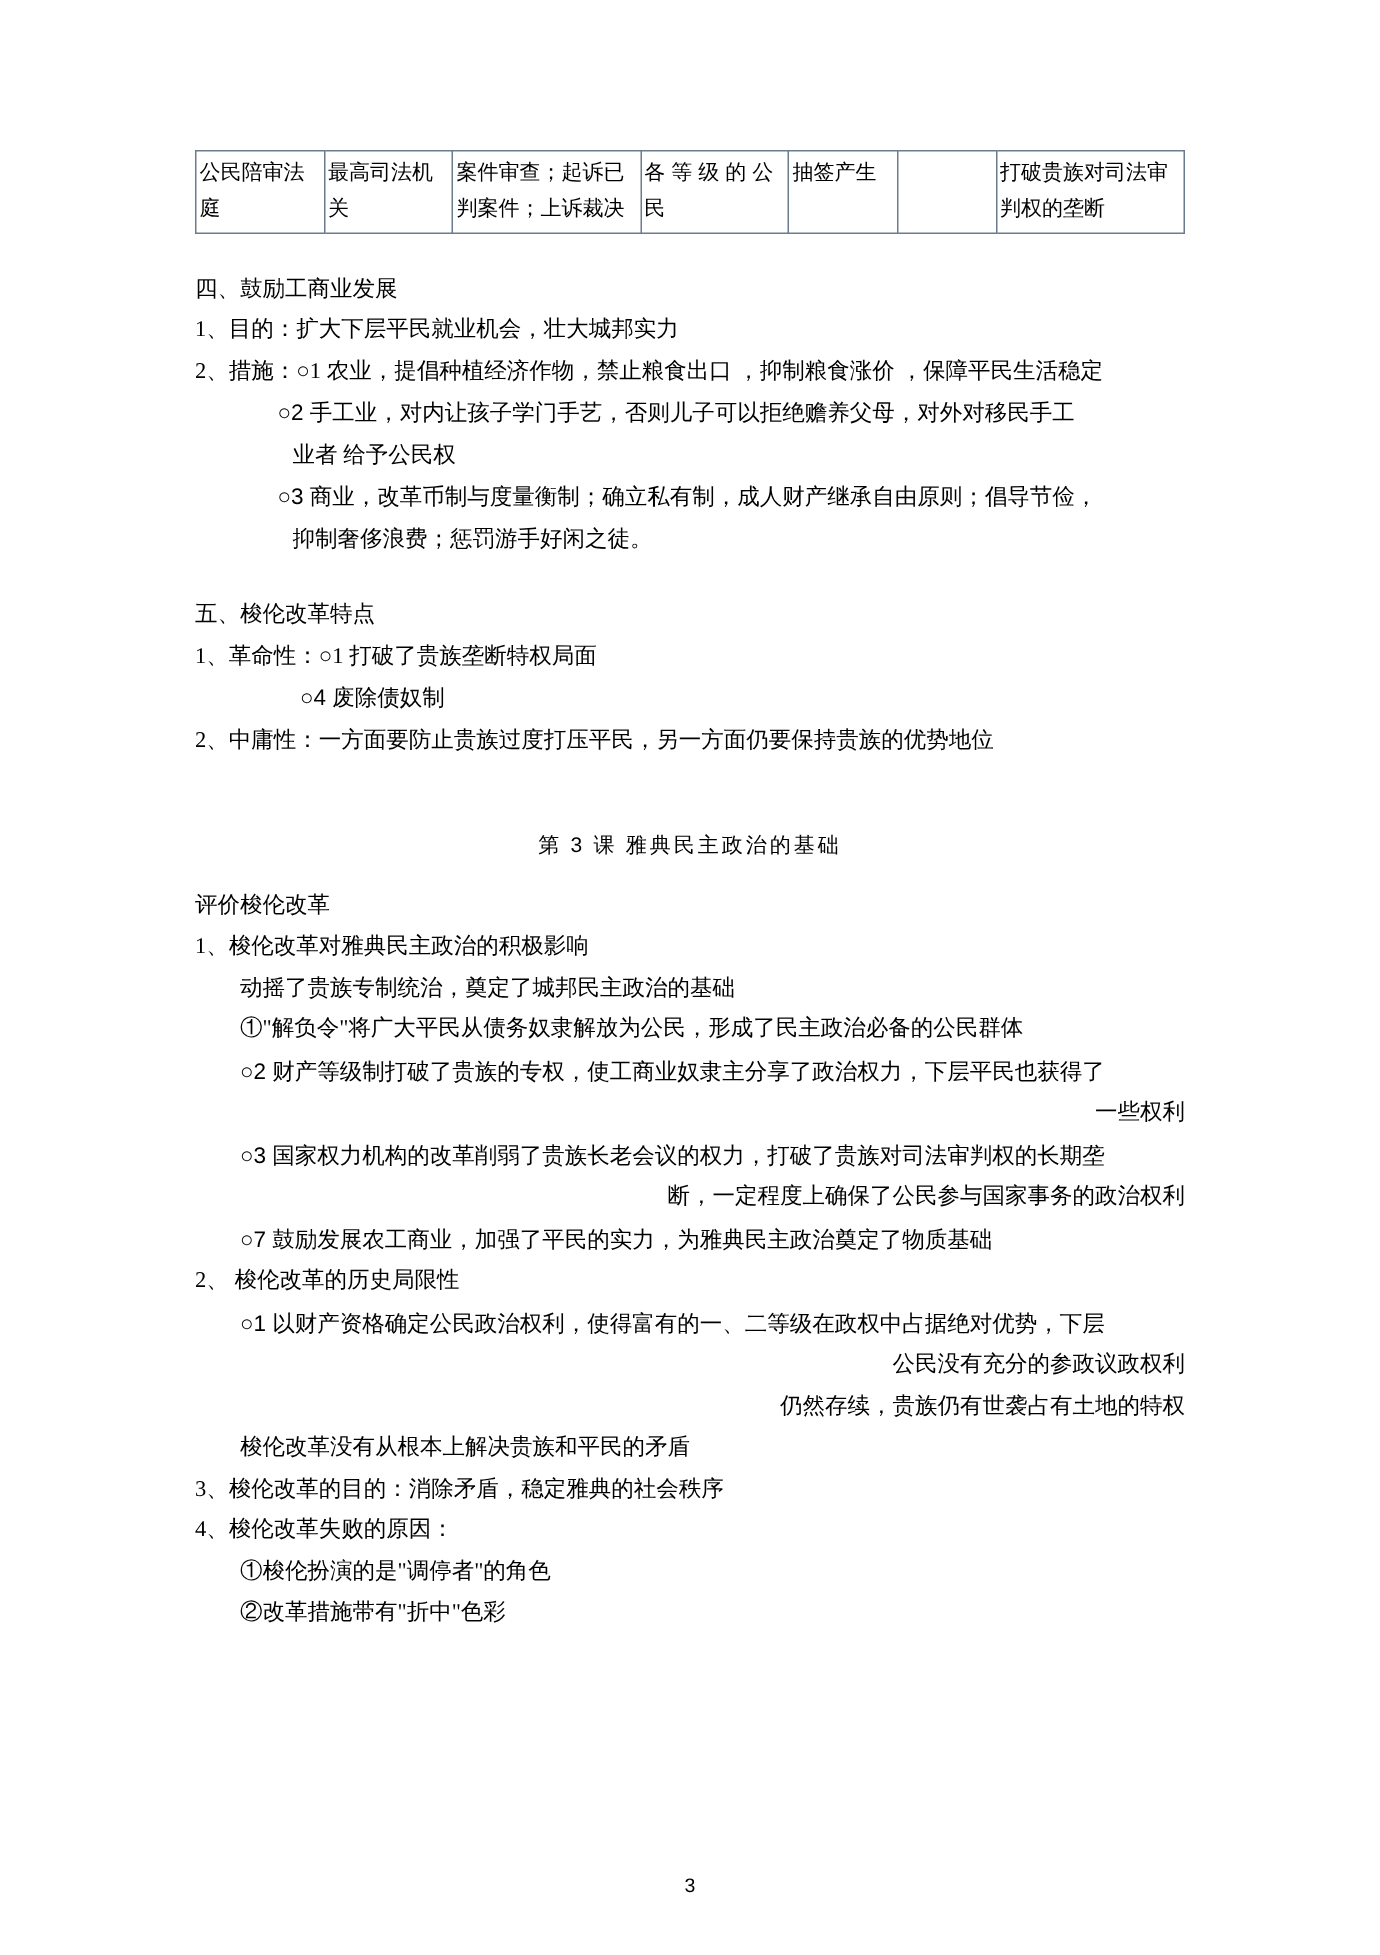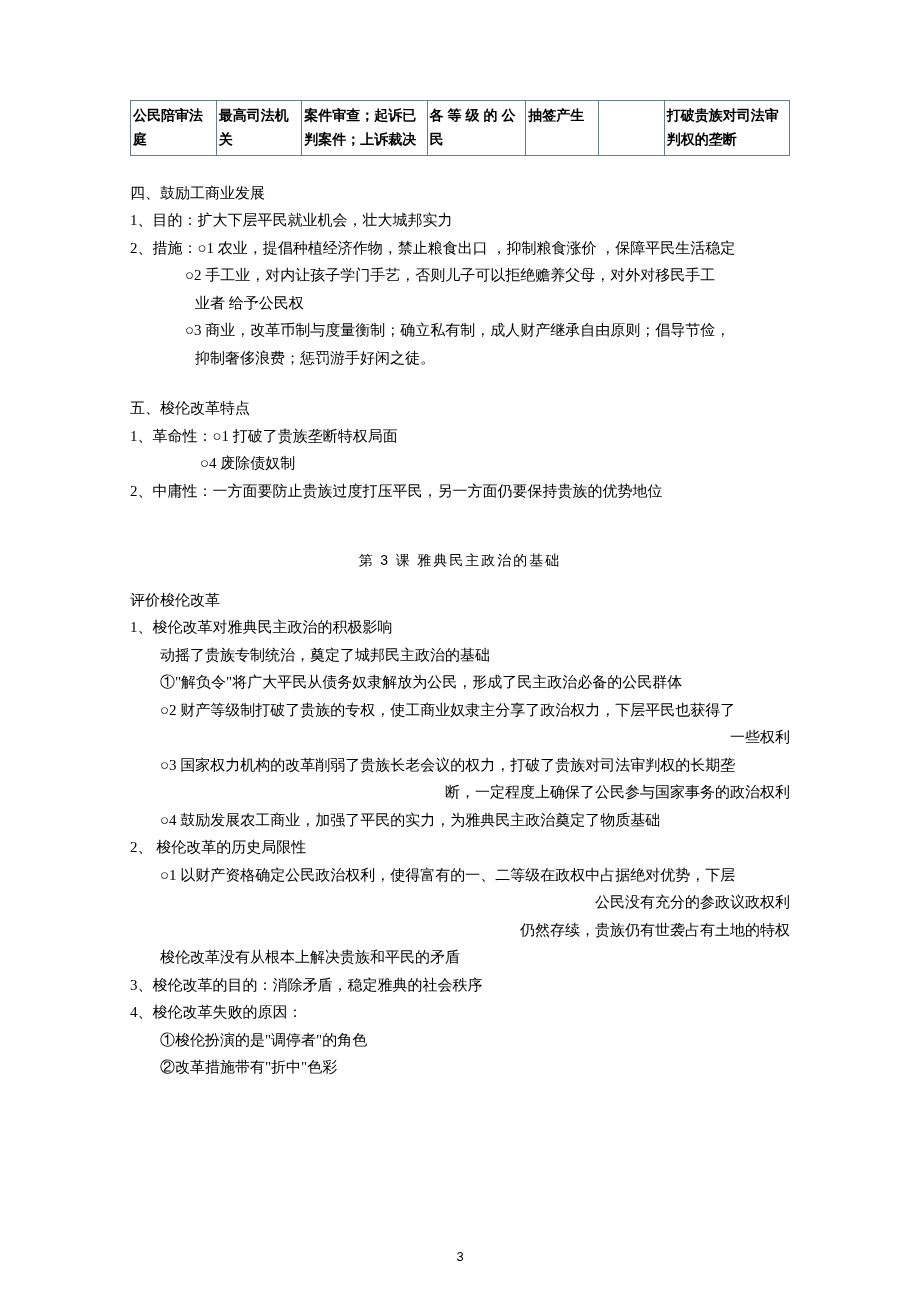--- a/index.html
+++ b/index.html
@@ -15,21 +15,20 @@
     width: 920px;
     min-height: 1303px;
     box-sizing: border-box;
     padding: 100px 130px 80px 130px;
     position: relative;
   }
   table.topt {
     border-collapse: collapse;
     width: 100%;
     table-layout: fixed;
-    font-weight: bold;
   }
   table.topt td {
     border: 1px solid #6b7c8c;
     padding: 3px 2px;
     font-size: 14px;
     vertical-align: top;
     word-break: break-all;
   }
   .sec {
     margin-top: 25px;
@@ -54,21 +53,21 @@
   .pagenum {
     position: absolute;
     bottom: 35px;
     left: 0;
     right: 0;
     text-align: center;
     font-size: 13px;
     font-family: Arial, sans-serif;
   }
   .circ {
-    font-family: Liberation Serif, serif;
+    font-family: Liberation Sans, sans-serif;
   }
   .sp { letter-spacing: 4px; }
   td.blank { background:#fff; }
 </style>
 </head>
 <body>
 
 <div class="page">
 
   <table class="topt">
@@ -118,21 +117,21 @@
   <div>
     <div class="line ind1">评价梭伦改革</div>
 
     <div class="line ind1">1、梭伦改革对雅典民主政治的积极影响</div>
     <div class="line ind4">动摇了贵族专制统治，奠定了城邦民主政治的基础</div>
     <div class="line ind4">①"解负令"将广大平民从债务奴隶解放为公民，形成了民主政治必备的公民群体</div>
     <div class="line ind4"><span class="circ">○2 财产等级制打破了贵族的专权，使工商业奴隶主分享了政治权力，下层平民也获得了</span></div>
     <div class="line ind5">一些权利</div>
     <div class="line ind4"><span class="circ">○3 国家权力机构的改革削弱了贵族长老会议的权力，打破了贵族对司法审判权的长期垄</span></div>
     <div class="line ind5">断，一定程度上确保了公民参与国家事务的政治权利</div>
-    <div class="line ind4"><span class="circ">○4 鼓励发展农工商业，加强了平民的实力，为雅典民主政治奠定了物质基础</span></div>
+    <div class="line ind4"><span class="circ">○7 鼓励发展农工商业，加强了平民的实力，为雅典民主政治奠定了物质基础</span></div>
 
     <div class="line ind1">2、 梭伦改革的历史局限性</div>
     <div class="line ind4"><span class="circ">○1 以财产资格确定公民政治权利，使得富有的一、二等级在政权中占据绝对优势，下层</span></div>
     <div class="line ind5">公民没有充分的参政议政权利</div>
     <div class="line ind5">仍然存续，贵族仍有世袭占有土地的特权</div>
     <div class="line ind4">梭伦改革没有从根本上解决贵族和平民的矛盾</div>
 
     <div class="line ind1">3、梭伦改革的目的：消除矛盾，稳定雅典的社会秩序</div>
 
     <div class="line ind1">4、梭伦改革失败的原因：</div>

